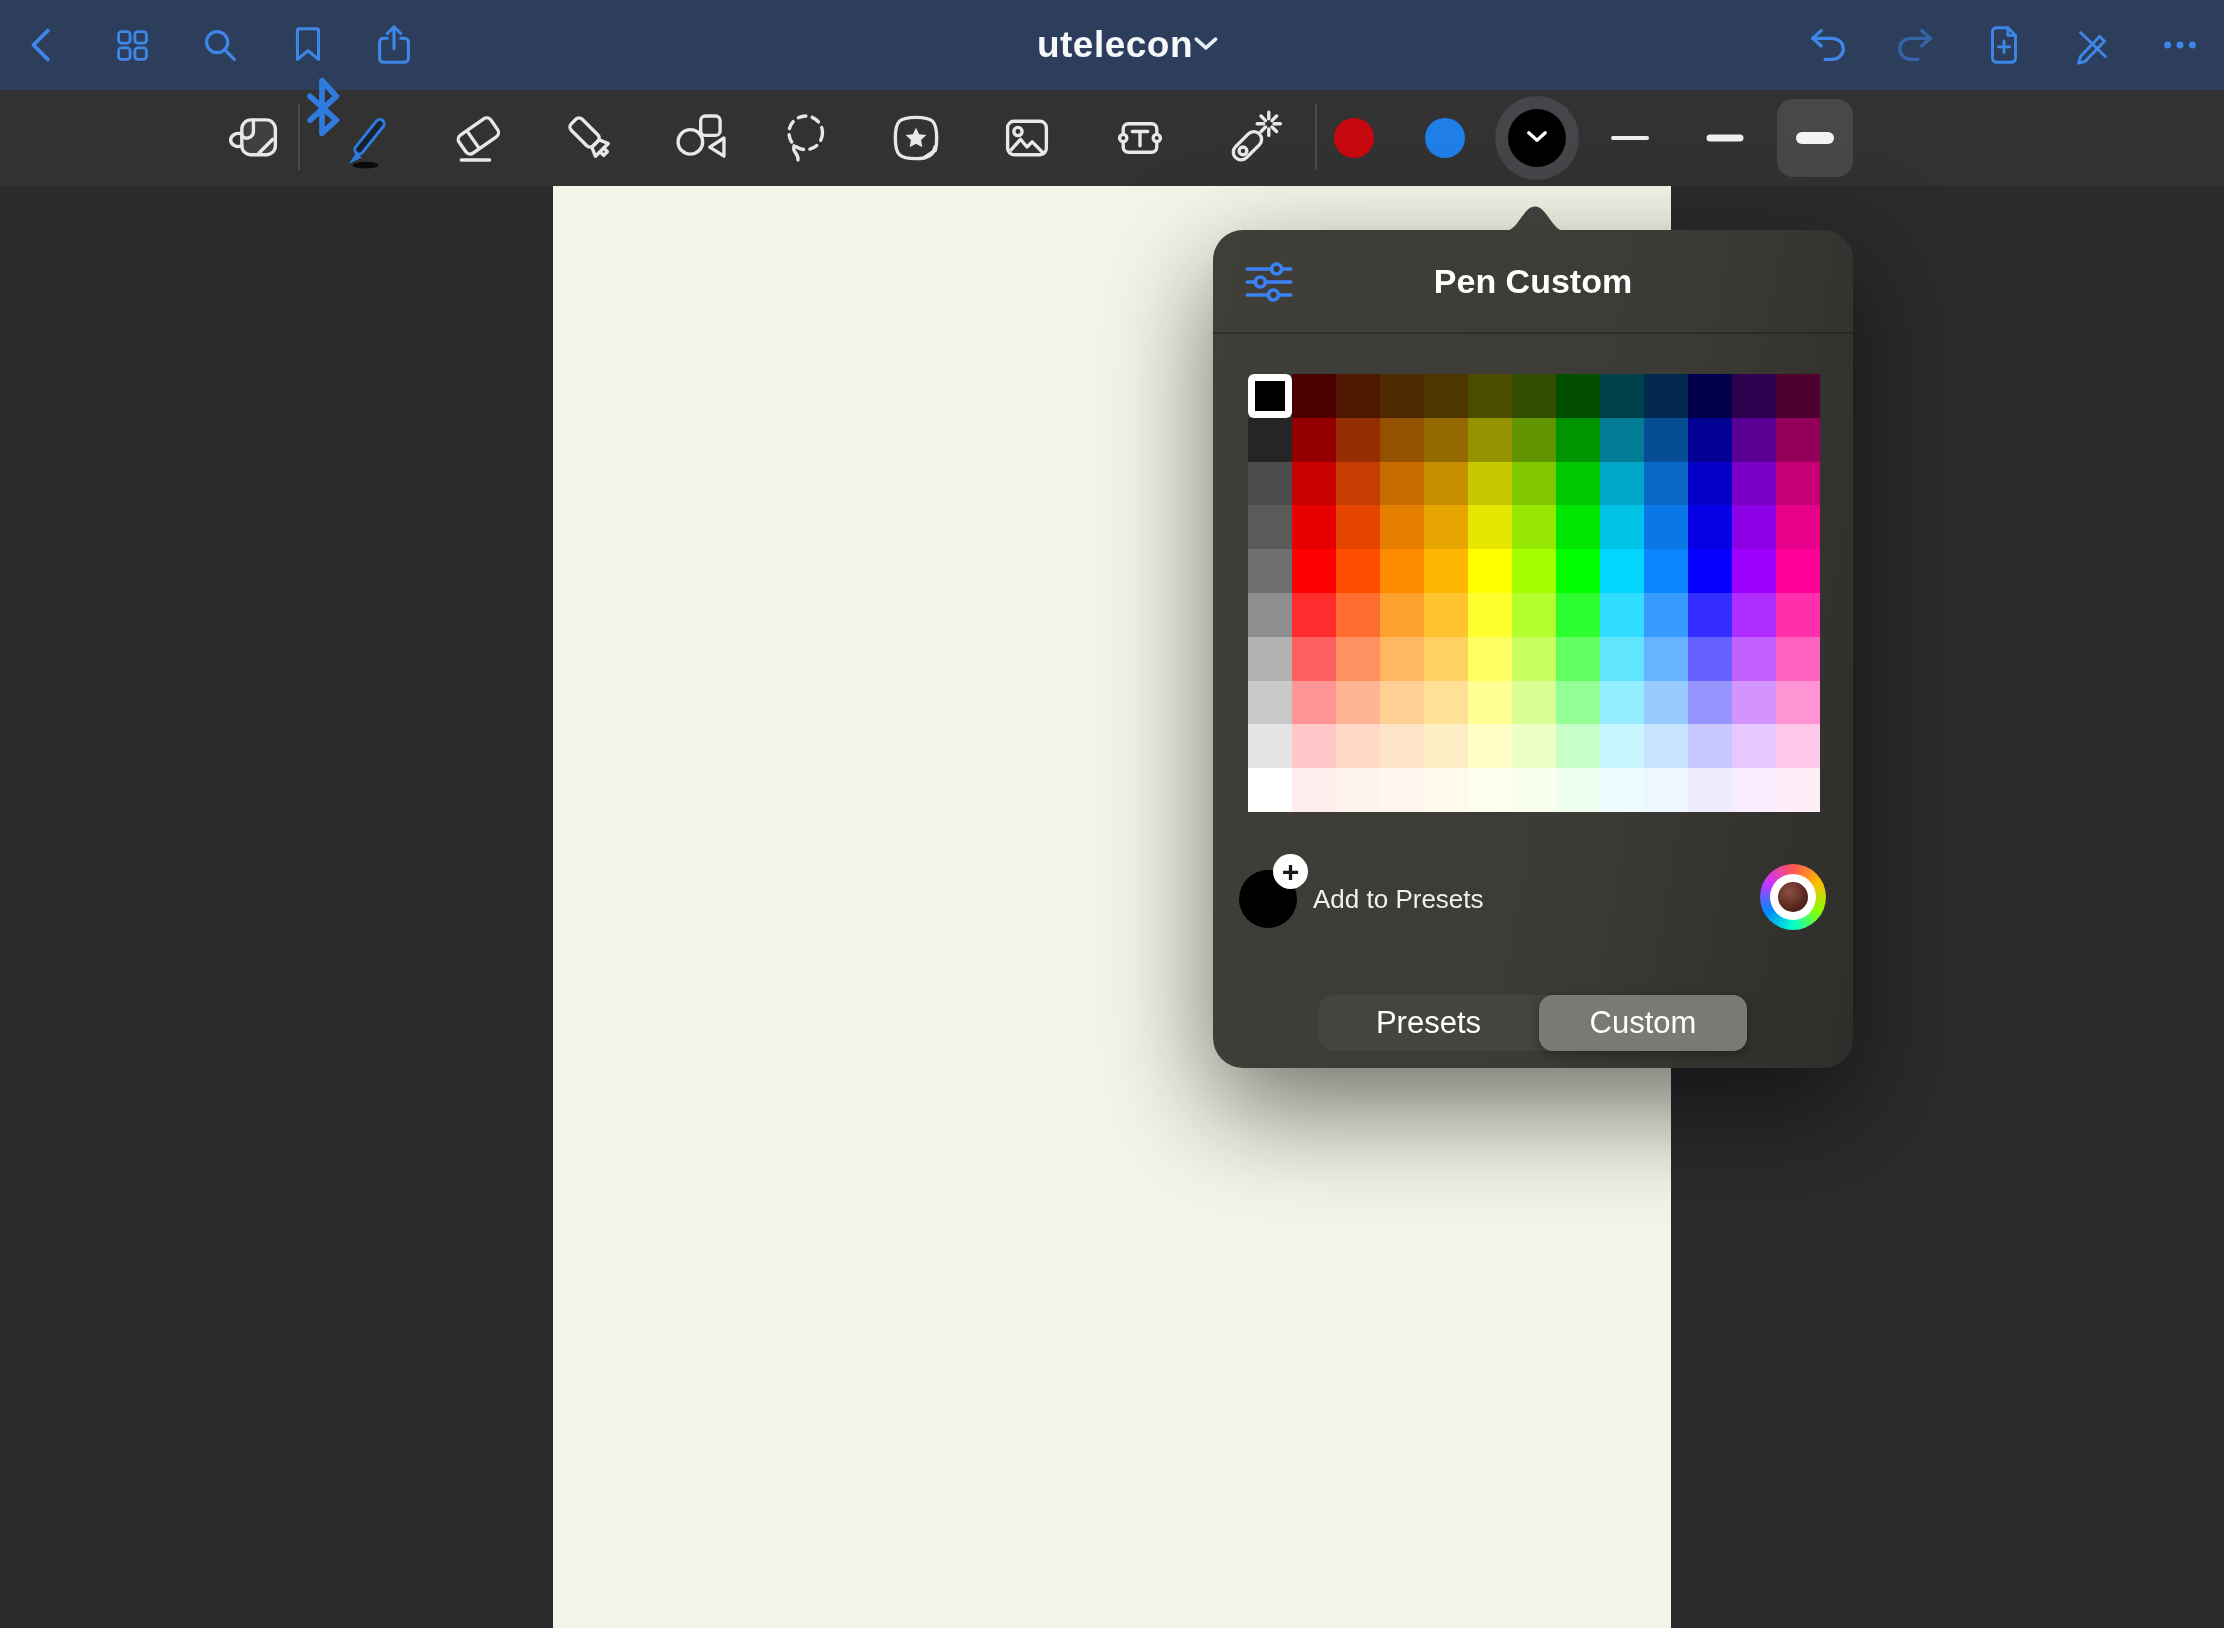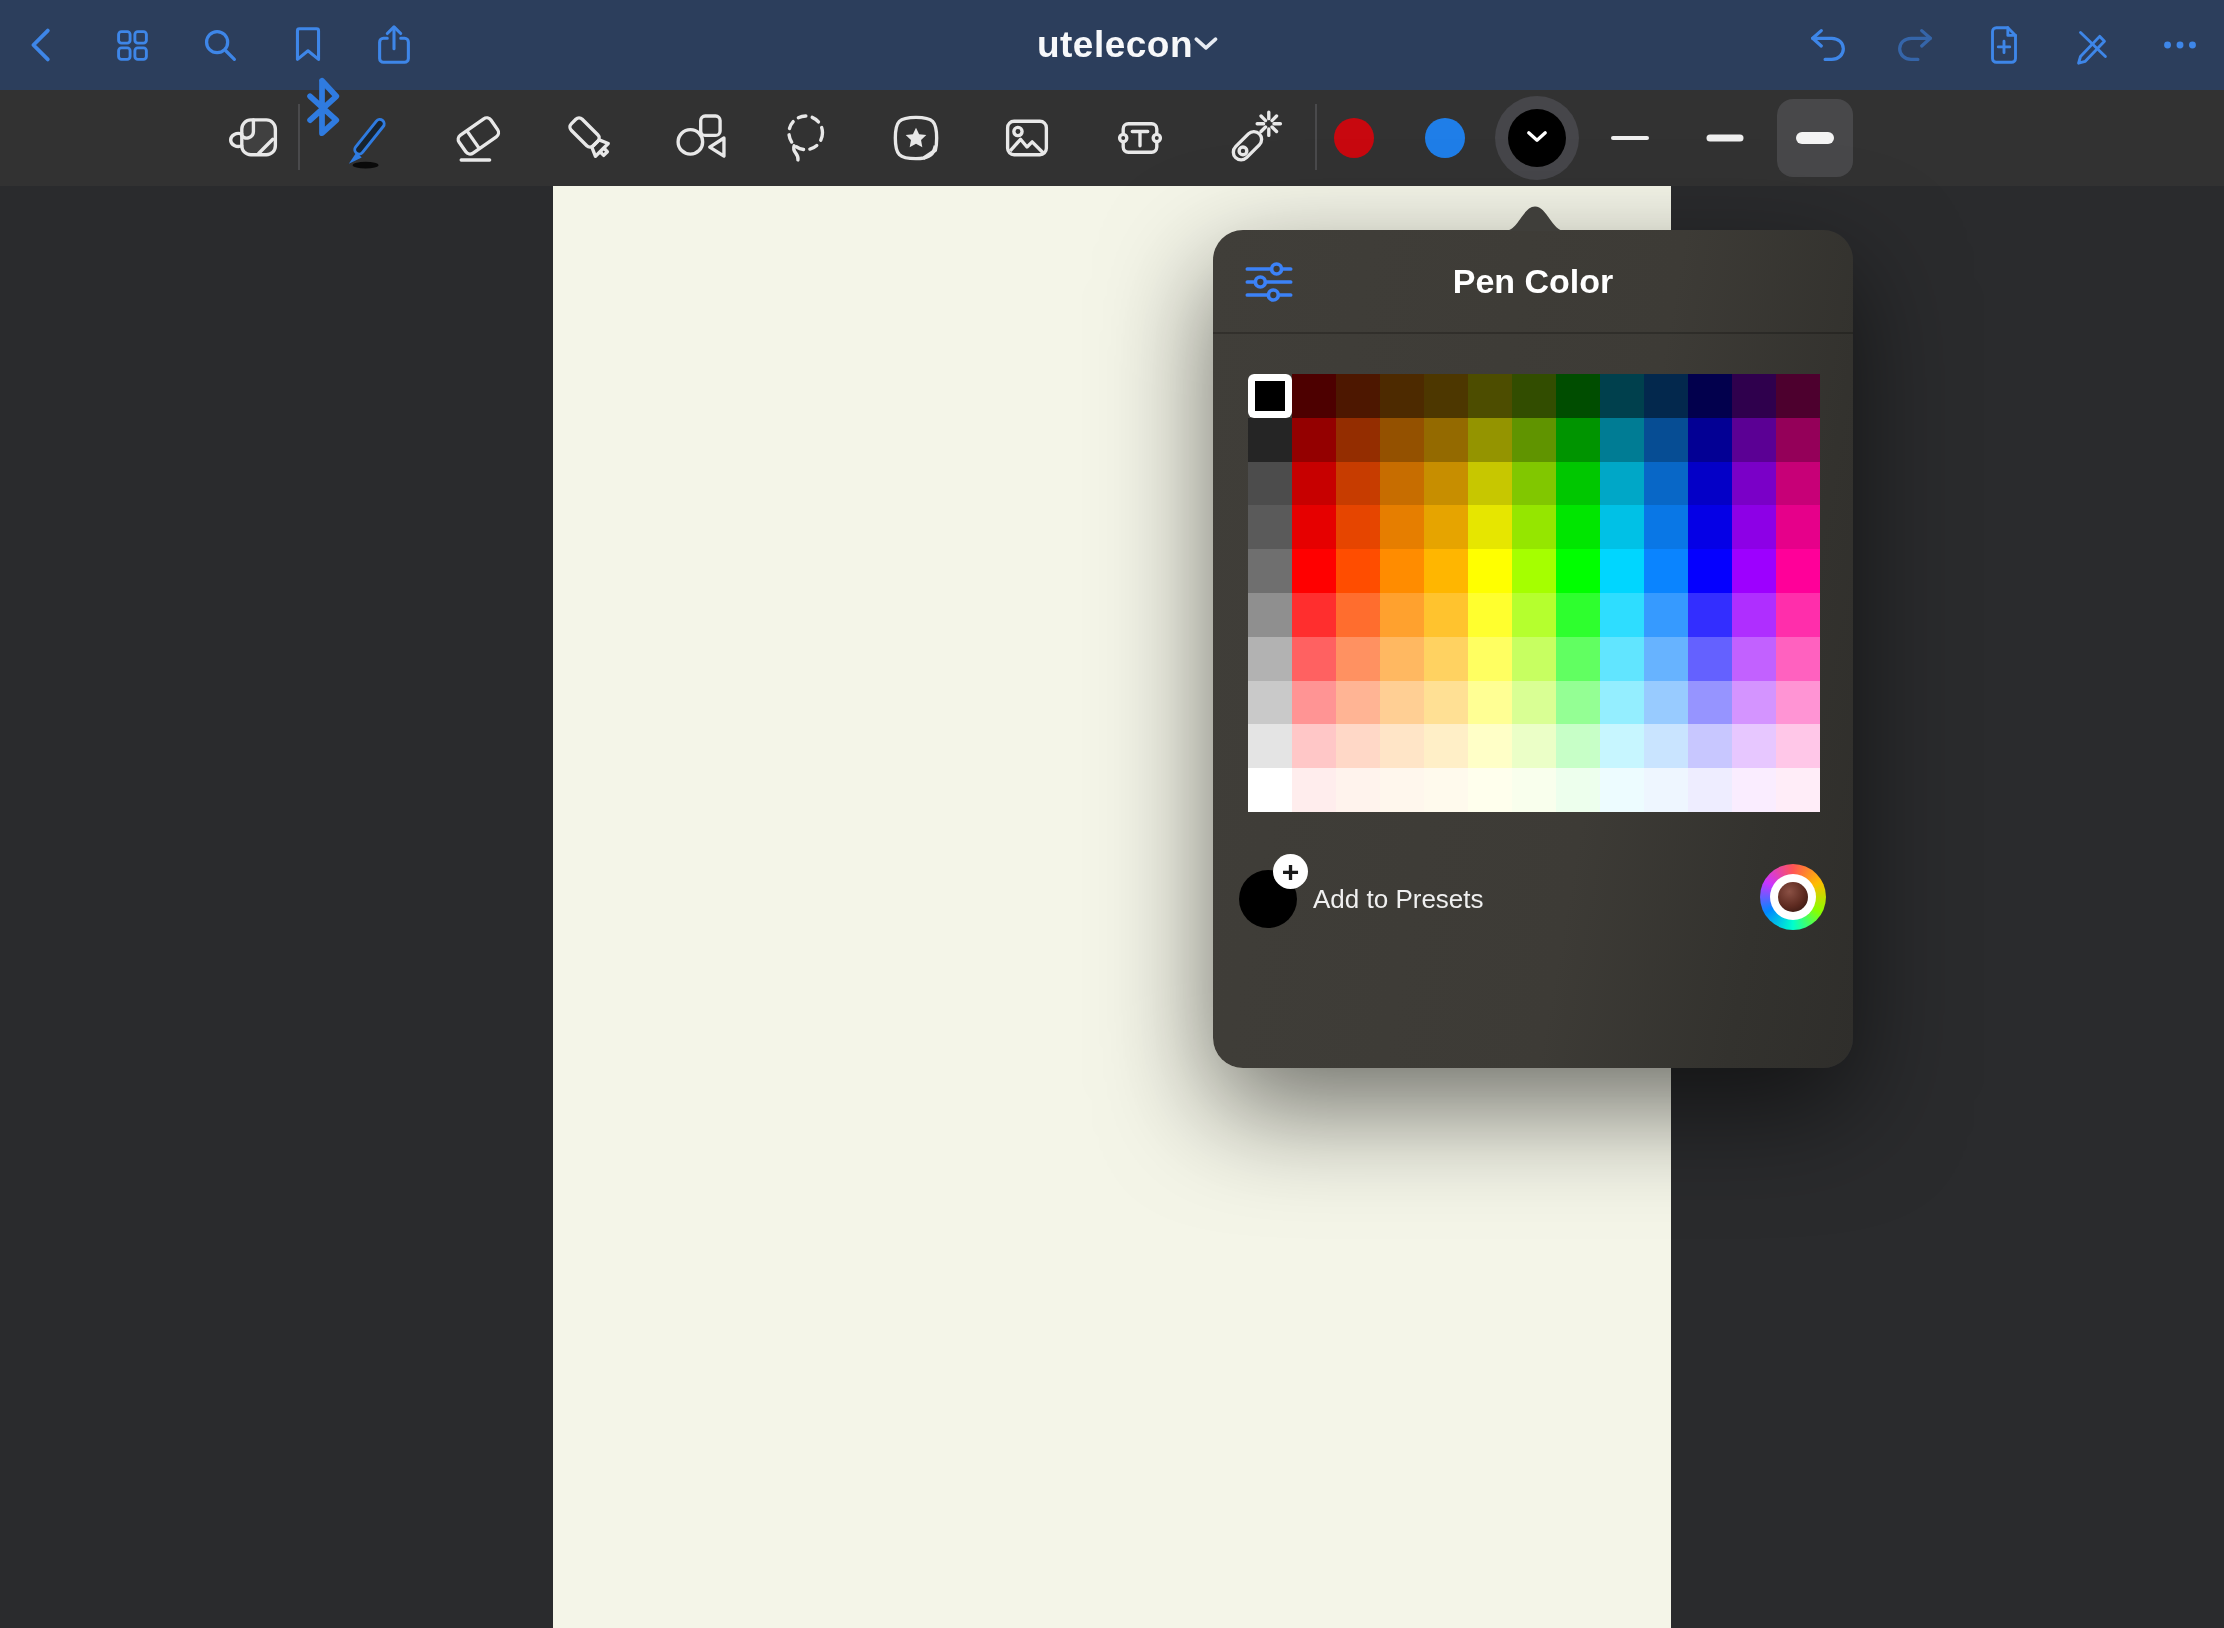--- a/index.html
+++ b/index.html
@@ -308,21 +308,21 @@
       <div class="sliders-btn">
         <span>
           <svg viewBox="0 0 48 48" fill="none" stroke="currentColor" stroke-width="3.4" stroke-linecap="round" width="52" height="52">
               <path d="M4 12 H44 M4 24 H44 M4 36 H44"></path>
               <circle cx="31" cy="12" r="4.6" fill="#3B3A37"></circle>
               <circle cx="16" cy="24" r="4.6" fill="#3B3A37"></circle>
               <circle cx="28" cy="36" r="4.6" fill="#3B3A37"></circle>
             </svg>
         </span>
       </div>
-      <div class="pop-title">Pen Color</div>
+      <div class="pop-title">Pen Custom</div>
     </div>
 
     <div class="grid">
         <div class="cell sel" style="background: rgb(0, 0, 0);"></div>
         <div class="cell" style="background: rgb(77, 0, 0);"></div>
         <div class="cell" style="background: rgb(77, 23, 0);"></div>
         <div class="cell" style="background: rgb(77, 42, 0);"></div>
         <div class="cell" style="background: rgb(77, 55, 0);"></div>
         <div class="cell" style="background: rgb(77, 77, 0);"></div>
         <div class="cell" style="background: rgb(50, 77, 0);"></div>
@@ -455,15 +455,23 @@
     <div class="plus-badge">+</div>
     <div class="preset-label">Add to Presets</div>
 
 
     <div class="wheel">
       <div class="wheel-white">
         <div class="wheel-core"></div>
       </div>
     </div>
 
+    <div class="seg">
+      <div class="seg-presets">
+        <span class="seg-label">Presets</span>
+      </div>
+      <div class="seg-custom">
+        <span class="seg-label">Custom</span>
+      </div>
+    </div>
   </div>
 
 </div>
 
 </body></html>

